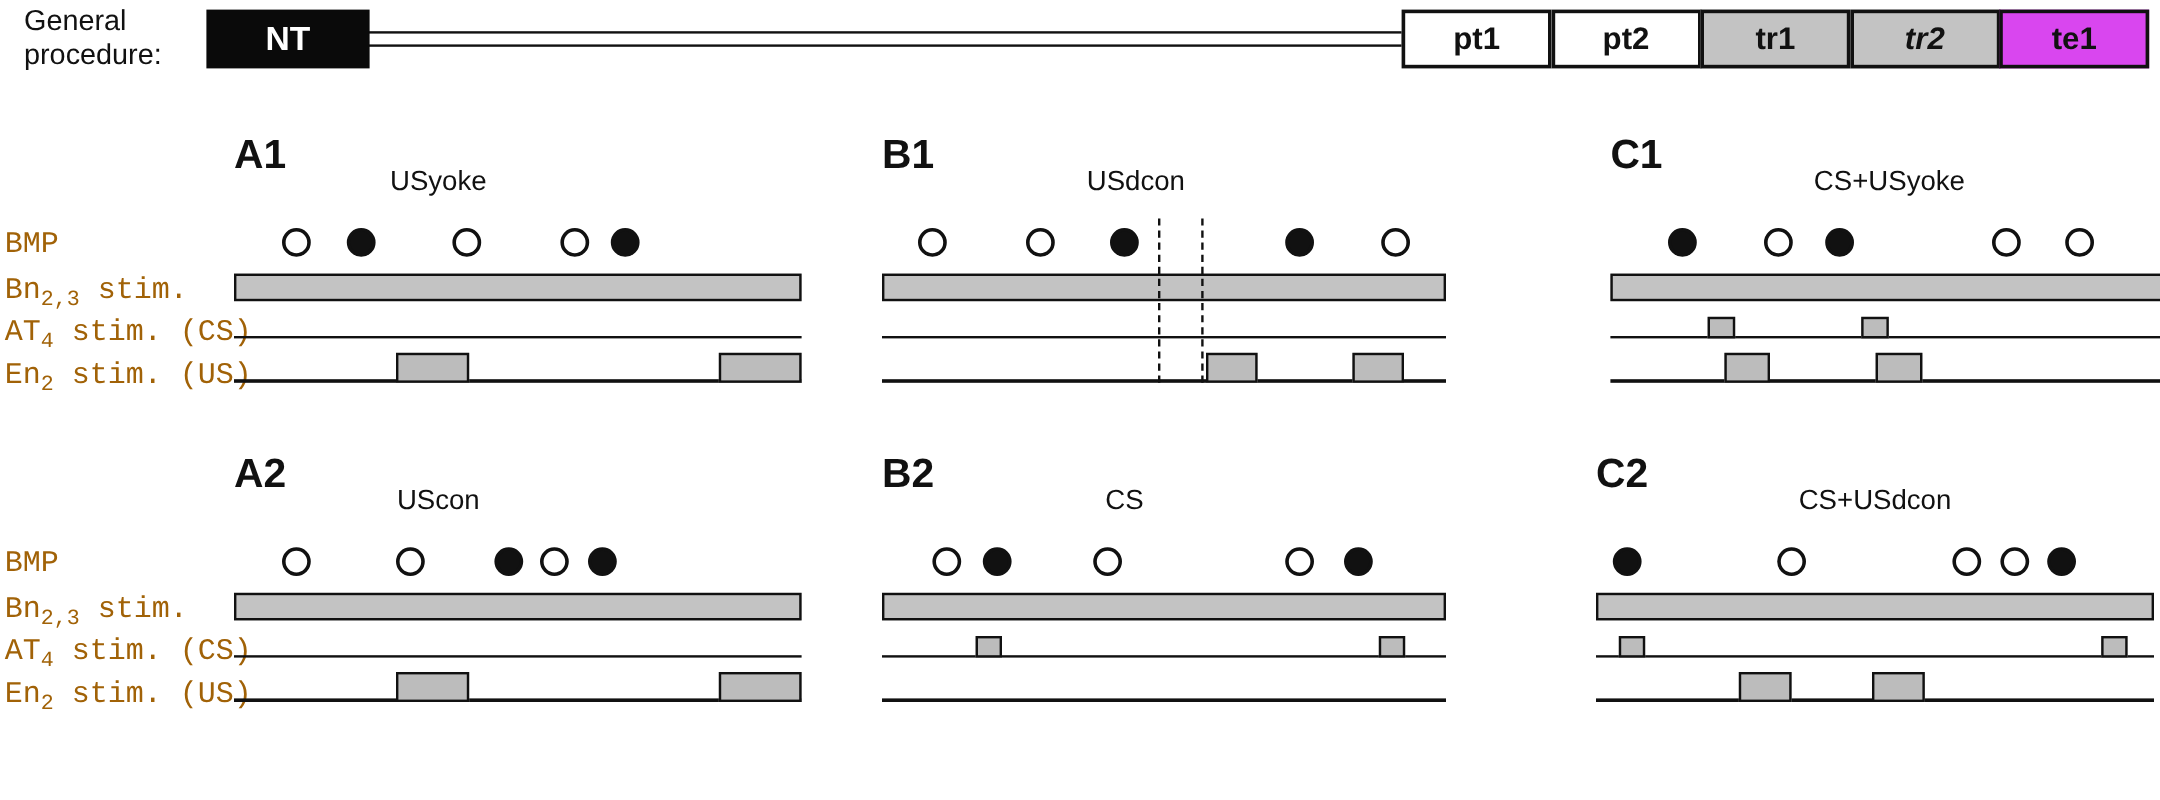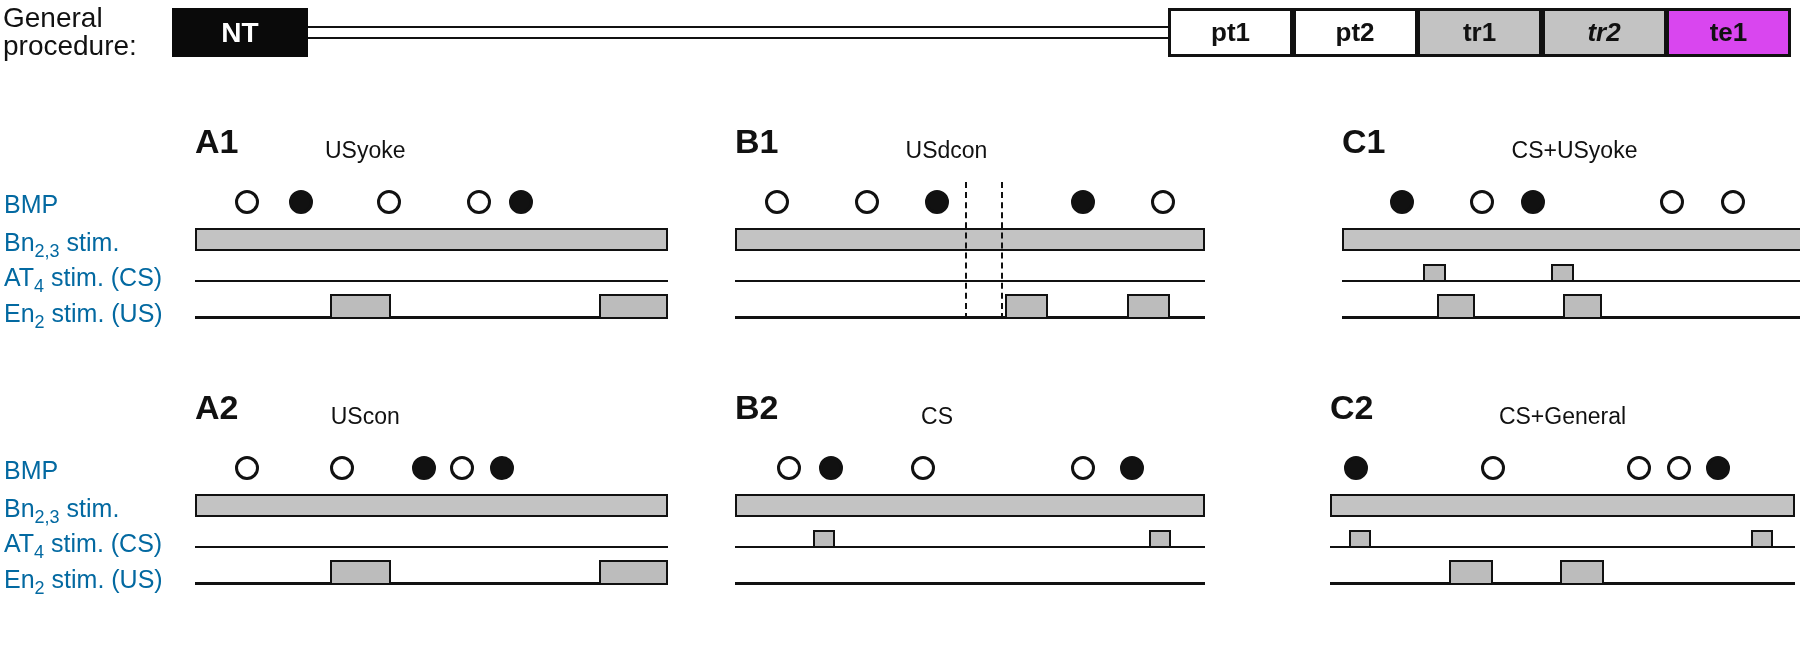--- a/index.html
+++ b/index.html
@@ -10,22 +10,22 @@
     position: relative;
     width: 1800px;
     height: 667px;
     background: #ffffff;
     overflow: hidden;
   }
 
   
   .gp-label {
     position: absolute;
-    left: 3px; top: 4px;
-    font-size: 28px;
+    left: 20px; top: 4px;
+    font-size: 24px;
     line-height: 28px;
     color: #111;
   }
   .tl-bar {
     position: absolute;
     left: 298px; top: 26px;
     width: 872px; height: 13px;
     background: #ffffff;
     border: 2px solid #111;
   }
@@ -49,30 +49,31 @@
     display: flex; align-items: center; justify-content: center;
     color: #111;
   }
 
   
   .row-label {
     position: absolute;
     left: 4px;
     font-size: 25px;
     line-height: 28px;
-    color: #0369a1;
+    color: #a16207;
     white-space: nowrap;
+    font-family: Liberation Mono, monospace;
   }
   .row-label sub { font-size: 18px; line-height: 0; }
 
   
   .panel { position: absolute; height: 215px; }
   .panel-label {
     position: absolute;
-    left: 0; top: 12px;
+    left: 0; top: 0;
     font-size: 34px;
     font-weight: bold;
     color: #111;
   }
   .panel-title {
     position: absolute;
     top: 27px;
     width: 300px;
     text-align: center;
     font-size: 23px;
@@ -228,21 +229,21 @@
         <div class="bmp-circle" style="left: calc(74% - 12px);"></div>
         <div class="bmp-circle filled" style="left: calc(84.5% - 12px);"></div>
         <div class="bn-bar"></div>
         <div class="stim-line at-line"></div>
         <div class="cs-pulse" style="left: 16.5%; width: 4.8%;"></div>
         <div class="cs-pulse" style="left: 88%; width: 4.8%;"></div>
         <div class="stim-line en-line"></div>
       </div>
       <div class="panel" style="left: 1330px; top: 376px; width: 465px;">
         <div class="panel-label">C2</div>
-        <div class="panel-title" style="left: calc(50% - 150px);">CS+General</div>
+        <div class="panel-title" style="left: calc(50% - 150px);">CS+USdcon</div>
         <div class="bmp-circle filled" style="left: calc(5.5% - 12px);"></div>
         <div class="bmp-circle" style="left: calc(35% - 12px);"></div>
         <div class="bmp-circle" style="left: calc(66.5% - 12px);"></div>
         <div class="bmp-circle" style="left: calc(75% - 12px);"></div>
         <div class="bmp-circle filled" style="left: calc(83.5% - 12px);"></div>
         <div class="bn-bar"></div>
         <div class="stim-line at-line"></div>
         <div class="cs-pulse" style="left: 4%; width: 4.8%;"></div>
         <div class="cs-pulse" style="left: 90.5%; width: 4.8%;"></div>
         <div class="stim-line en-line"></div>

